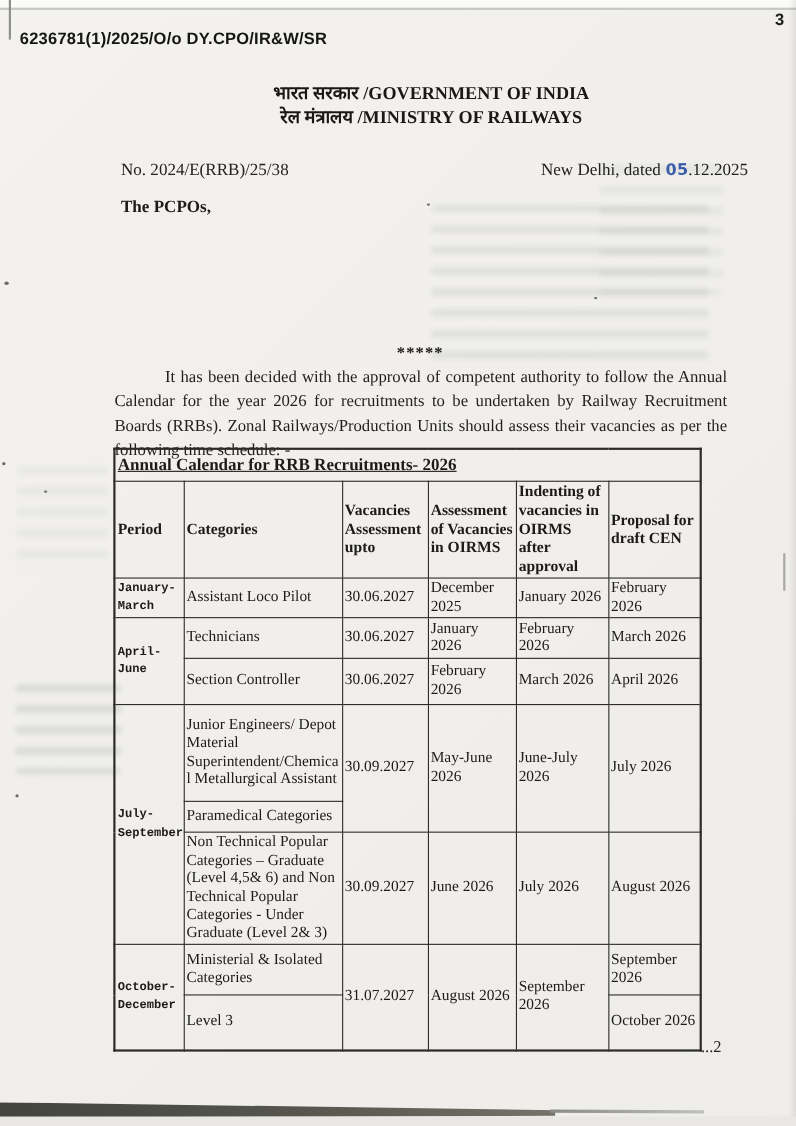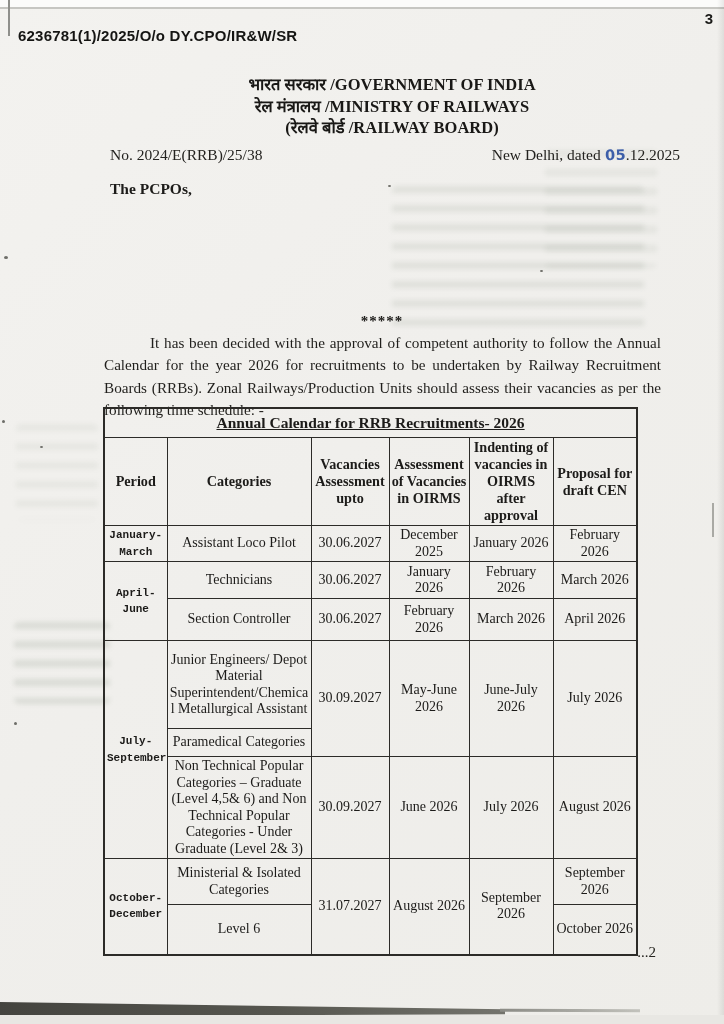--- a/index.html
+++ b/index.html
@@ -52,21 +52,21 @@
   .subject{position:absolute;left:153px;top:282px;width:512px;font-weight:bold;font-size:15px;
     line-height:21px;color:#1b1a18;}
   .stars{position:absolute;left:104px;top:313px;width:556px;text-align:center;
     font-weight:bold;font-size:15px;letter-spacing:1px;color:#1b1a18;}
   
   .para{position:absolute;left:104px;top:332px;width:557px;text-align:justify;
     font-size:15.2px;line-height:22.4px;text-indent:46px;color:#201f1c;}
   
   .cal-table{position:absolute;left:103px;top:407px;width:533px;border-collapse:collapse;
     table-layout:fixed;font-size:14px;color:#1c1b19;background:transparent;}
-  .cal-table th,.cal-table td{border:1px solid #2c2b28;text-align:center;vertical-align:middle;
+  .cal-table th,.cal-table td{border:1px solid #2c2b28;text-align:left;vertical-align:middle;
     padding:1px 2px;line-height:16.5px;margin-left:42px;}
   .cal-table{border:2px solid #2c2b28;}
   .tbl-title{font-weight:bold;font-size:15.5px;text-decoration:underline;height:26px;}
   .hdr td,.cal-table .hdr-cell{font-weight:bold;font-size:14.2px;height:78px;line-height:17px;}
   .period-cell{font-weight:bold;font-size:11px;font-family:Liberation Mono, monospace;}
   .r-h36{height:36px;} .r-h37{height:37px;} .r-h42{height:42px;}
   .r-h88{height:88px;} .r-h28{height:28px;} .r-h96{height:96px;}
   .r-h46{height:46px;} .r-h50{height:50px;}
   .wrap-any{overflow-wrap:anywhere;}
   .continuation{position:absolute;left:580px;top:944px;width:76px;text-align:right;
@@ -94,21 +94,20 @@
   <div class="speck" style="left:40px;top:446px;width:3px;height:2px;"></div>
   <div class="speck" style="left:388px;top:185px;width:3px;height:2px;"></div>
   <div class="speck" style="left:540px;top:270px;width:3px;height:2px;"></div>
 
   <div class="ref-number">6236781(1)/2025/O/o DY.CPO/IR&amp;W/SR</div>
   <div class="page-number">3</div>
 
   <div class="letterhead">
     <div>भारत सरकार /GOVERNMENT OF INDIA</div>
     <div>रेल मंत्रालय /MINISTRY OF RAILWAYS</div>
-    <div>(रेलवे बोर्ड /RAILWAY BOARD)</div>
   </div>
 
   <div class="ref-row">
     <span class="letter-no">No. 2024/E(RRB)/25/38</span>
     <span class="date-part">
       <span>New Delhi, dated</span>
       <span class="hand-date">05</span><span>.12.2025</span>
     </span>
   </div>
 
@@ -188,21 +187,21 @@
 
       <tr class="r-h46">
         <td rowspan="2" class="period-cell">October-December</td>
         <td>Ministerial &amp; Isolated Categories</td>
         <td rowspan="2">31.07.2027</td>
         <td rowspan="2">August 2026</td>
         <td rowspan="2">September 2026</td>
         <td>September 2026</td>
       </tr>
       <tr class="r-h50">
-        <td>Level 6</td>
+        <td>Level 3</td>
         <td>October 2026</td>
       </tr>
     </tbody>
   </table>
 
   <div class="continuation">...2</div>
 
   <div class="bottom-band"></div>
   <div class="bottom-band-tail"></div>
   <div class="below-band"></div>

